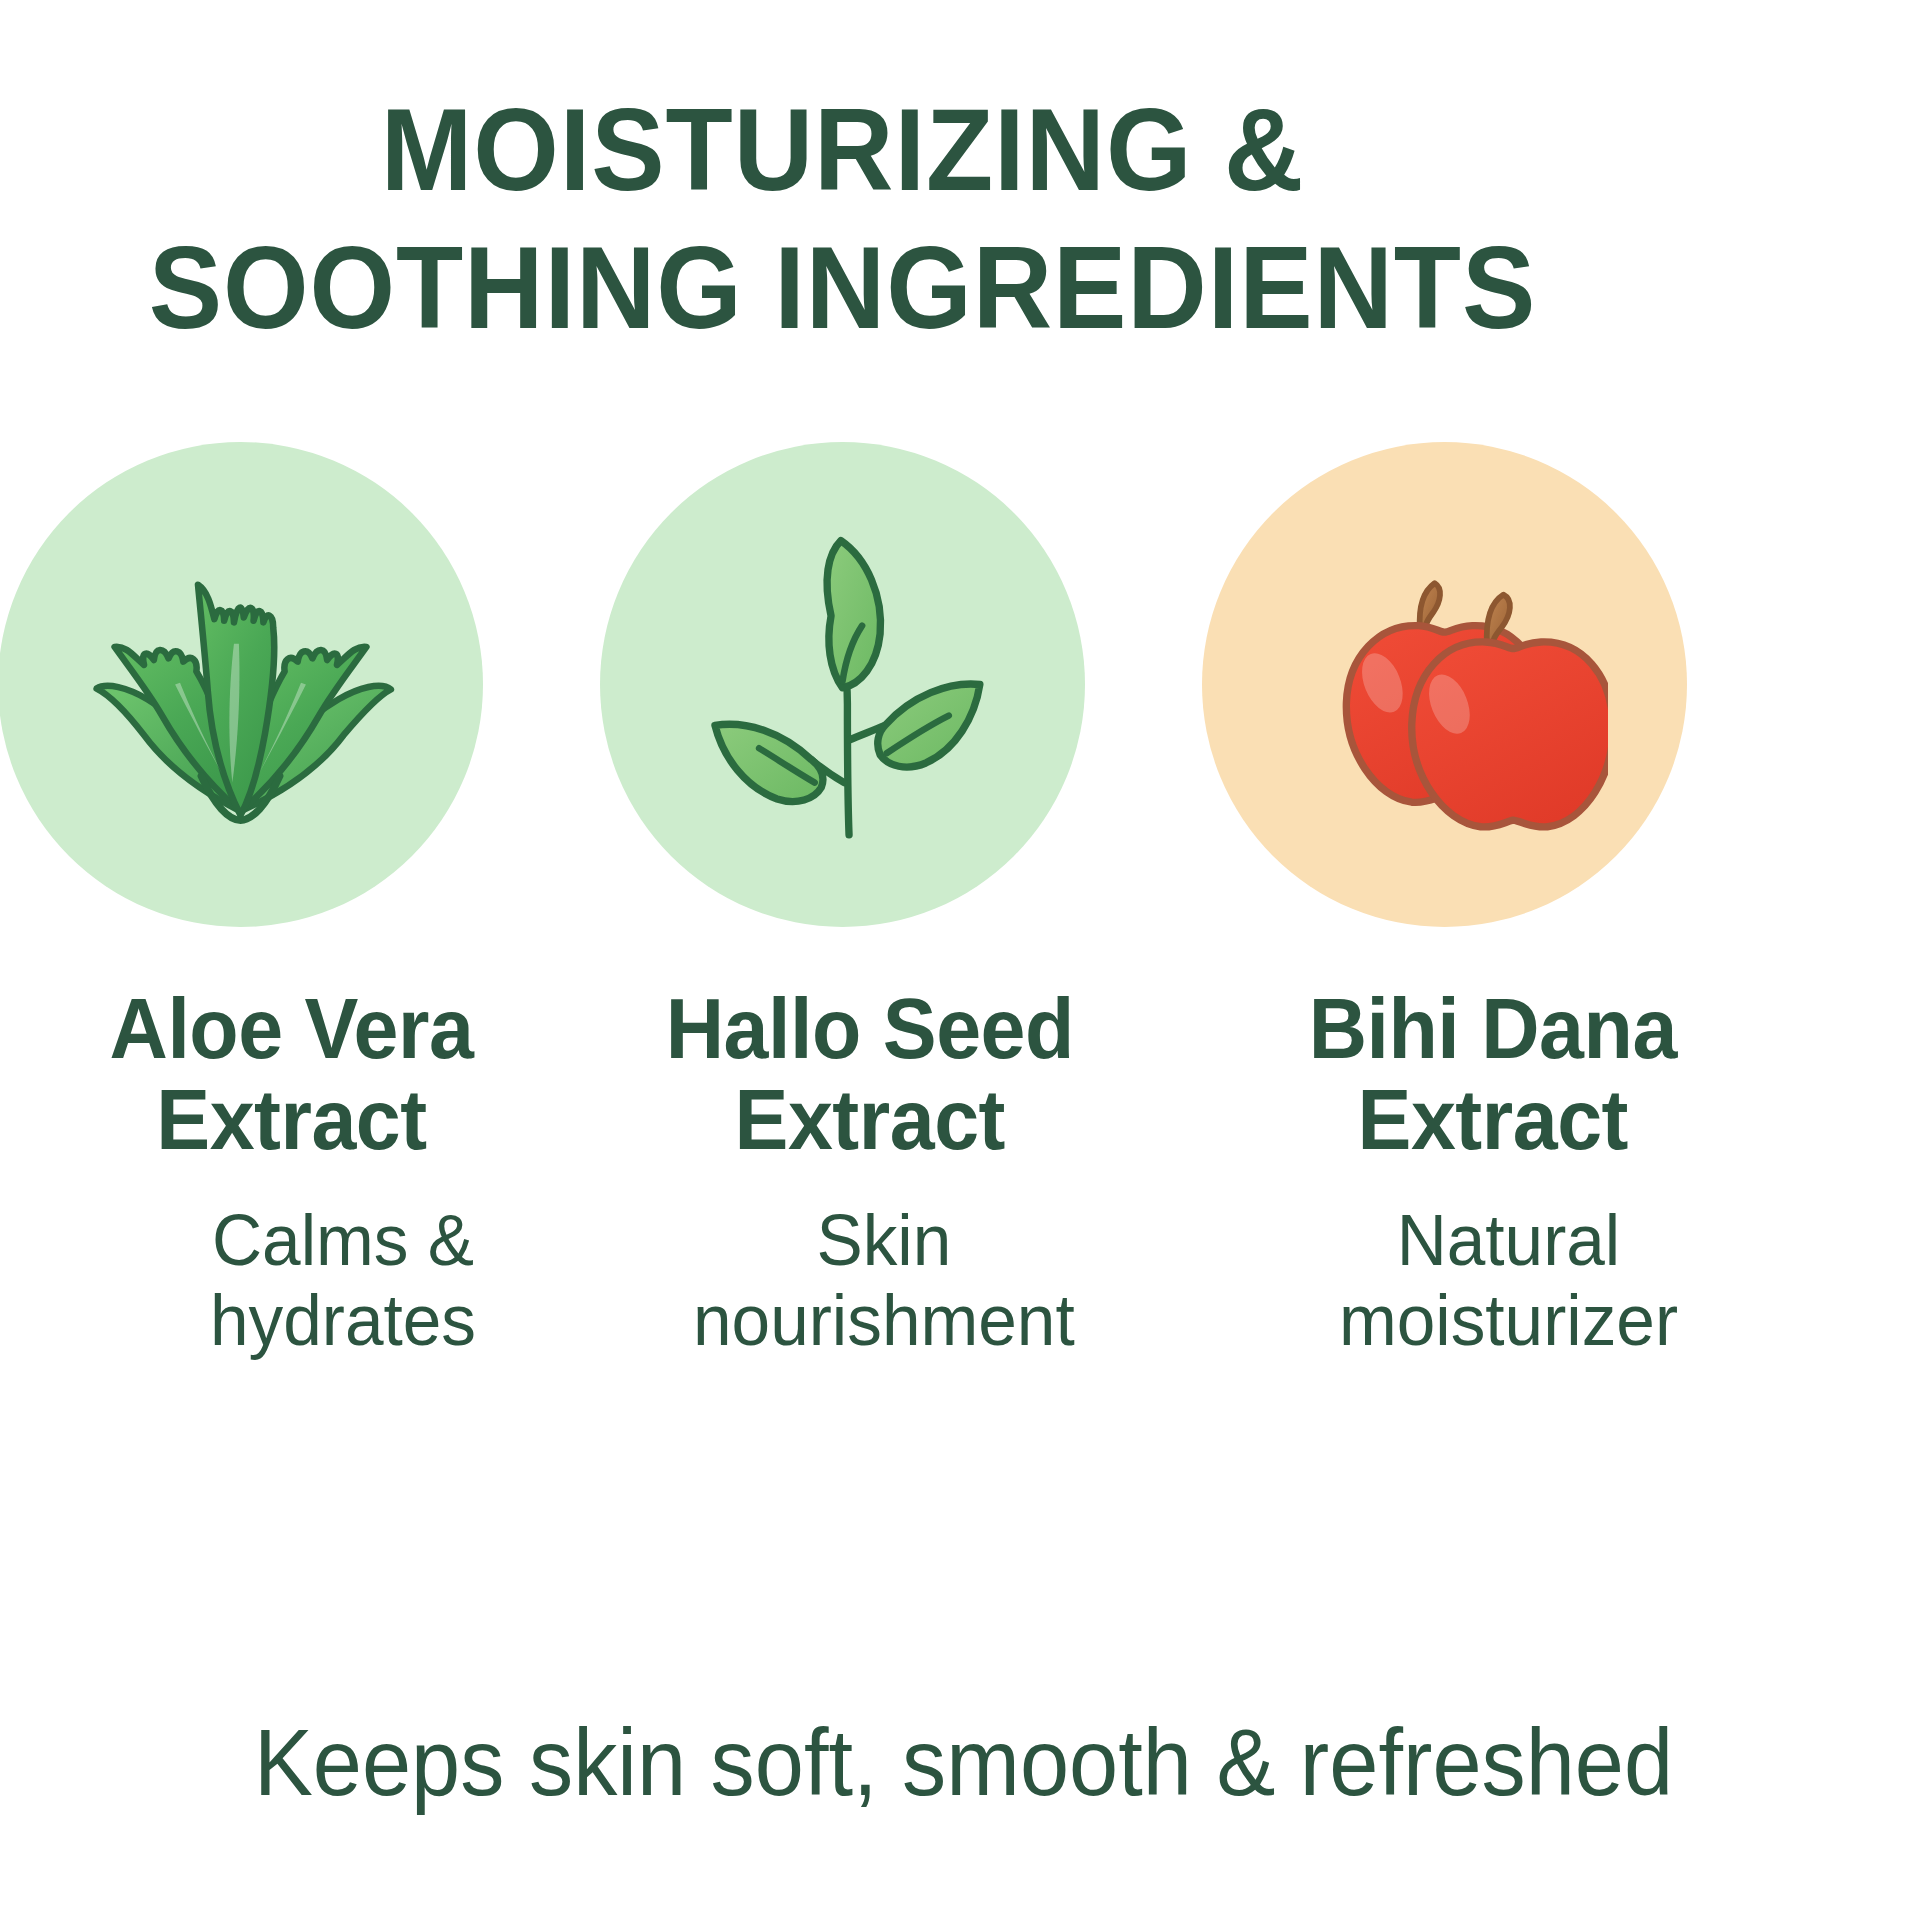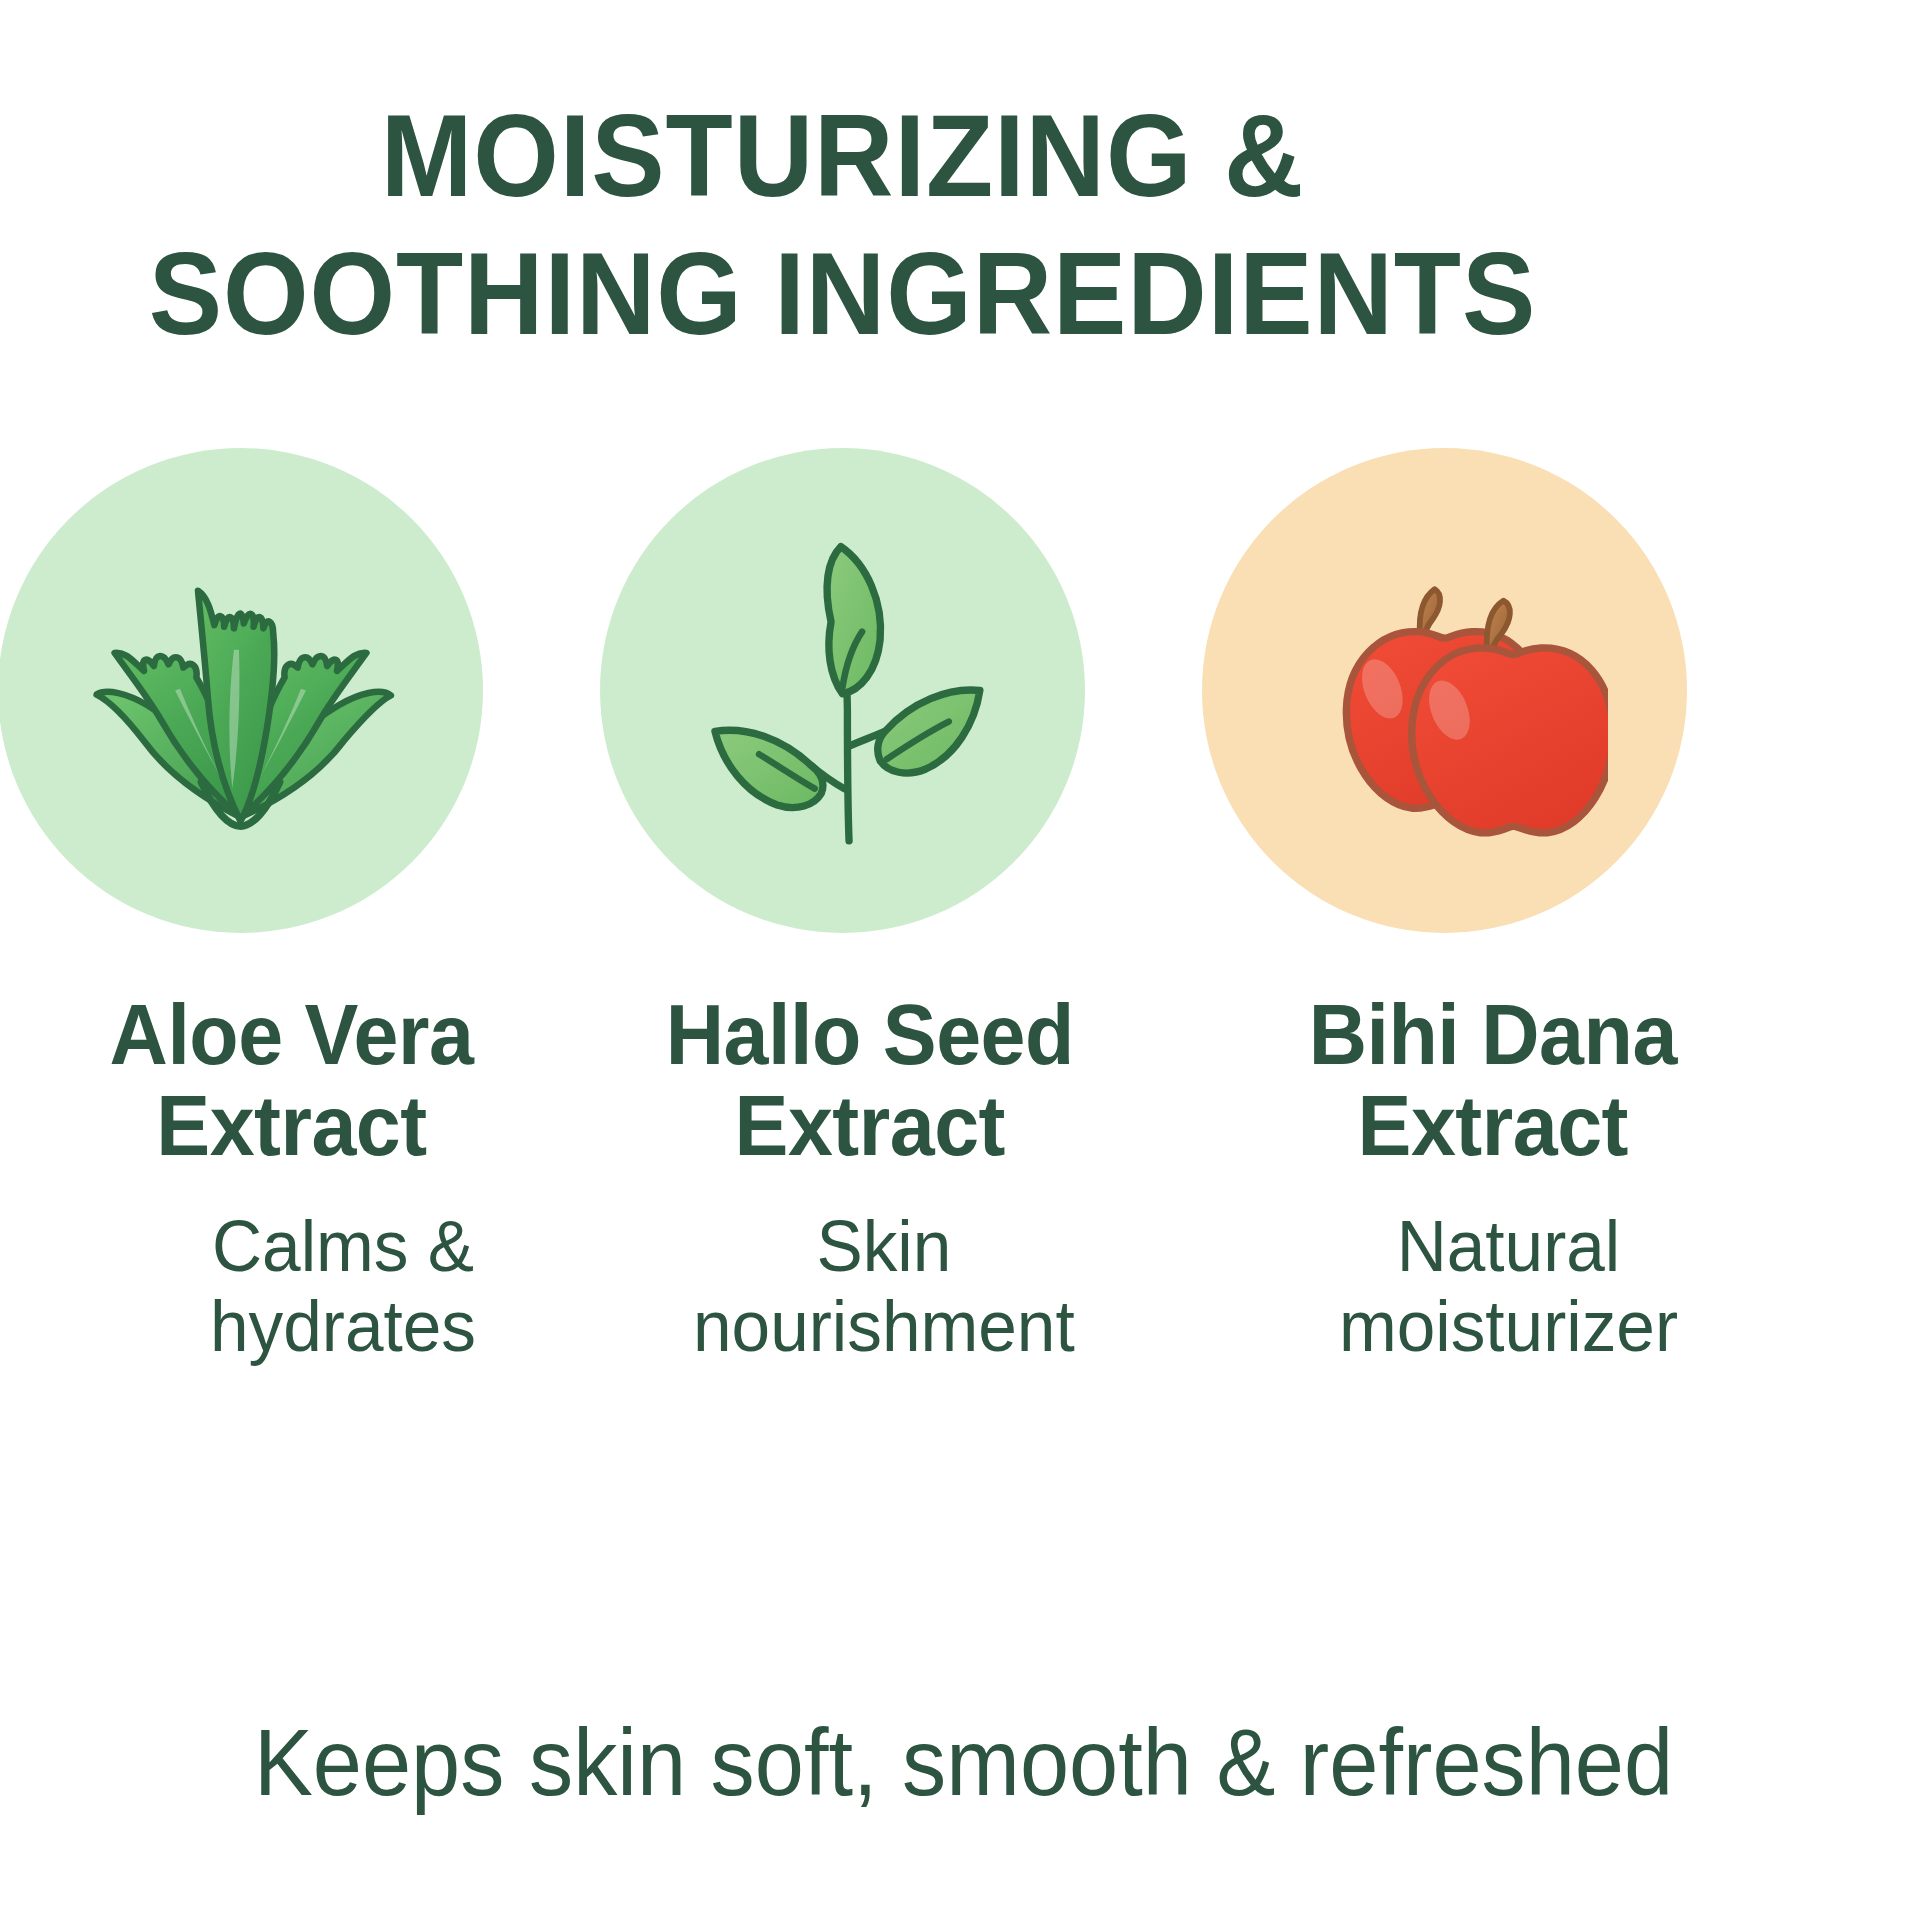--- a/index.html
+++ b/index.html
@@ -16,21 +16,21 @@
     position: relative;
   }
 
   .infographic {
     width: 1685px;
     height: 1927px;
     background: #ffffff;
     display: flex;
     flex-direction: column;
     box-sizing: border-box;
-    padding: 16px;
+    padding: 10px;
   }
 
   
   .headline {
     margin-top: 71px;
     text-align: center;
     color: #2c5440;
     font-family: "Liberation Sans", sans-serif;
     font-weight: 700;
     font-size: 117px;

